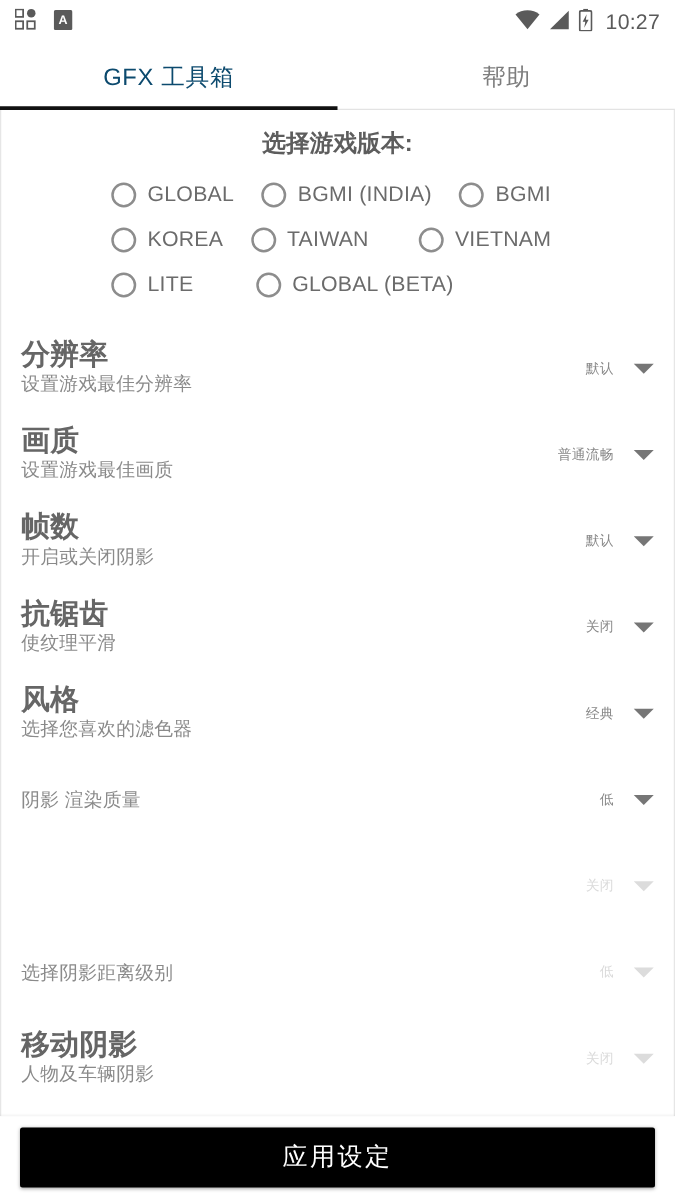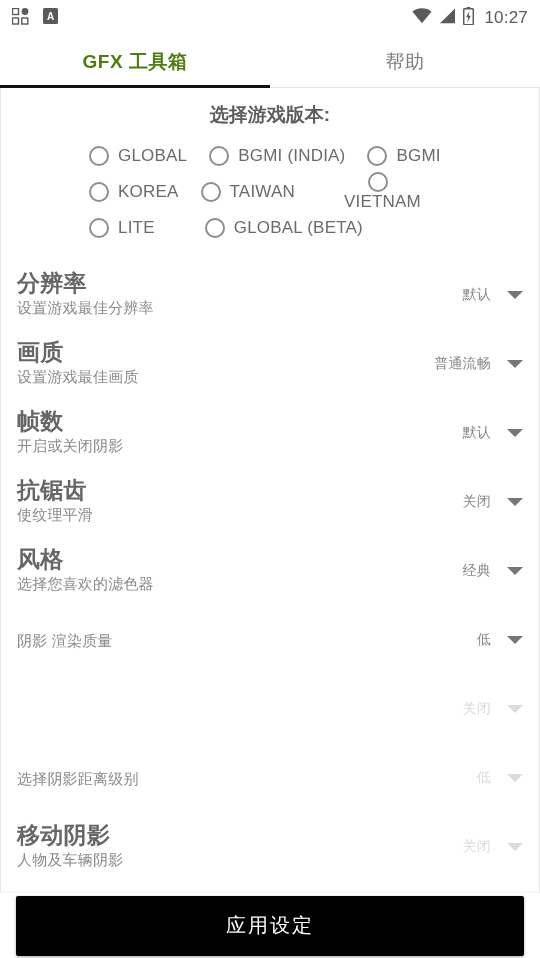--- a/index.html
+++ b/index.html
@@ -32,21 +32,21 @@
   }
   .tab{
     flex:0 0 50%;
     display:flex; align-items:center; justify-content:center;
     font-size:19px;
     color:#7d7d7d;
     letter-spacing:.5px;
     cursor:pointer;
     user-select:none;
   }
-  .tab.active{ color:#4d7c0f; font-weight:bold; }
+  .tab.active{ color:#0c4a6e; font-weight:normal; }
   .tab-underline{
     position:absolute; left:0; bottom:0;
     width:270px; height:3px; background:#111111;
   }
   .tabbar-divider{
     position:absolute; left:0; bottom:0; width:100%;
     height:1px; background:#e3e3e3;
   }
 
   
@@ -91,21 +91,21 @@
     color:#6b6b6b;
     margin-left:9px;
     white-space:nowrap;
     letter-spacing:.2px;
   }
   
   .rcol1{ margin-left:88px; }
   .rcol2{ margin-left:22px; }
   .rcol3{ margin-left:22px; }
   .r2col2{ margin-left:22px; }
-  .r2col3{ margin-left:40px;flex-direction:column; }
+  .r2col3{ margin-left:40px; }
   .r3col2{ margin-left:50px; }
 
   
   .settings{ margin-top:14px; }
   .srow{
     position:relative;
     height:69px;
     padding:0 16px 0 16px;
     display:flex; align-items:center;
     cursor:pointer;
@@ -124,21 +124,21 @@
     line-height:21px;
     margin-top:2px;
     letter-spacing:.2px;
   }
   .srow-right{
     margin-left:auto;
     display:flex; align-items:center;
     gap:16px;
   }
   .srow-value{
-    font-size:14px;
+    font-size:11px;
     color:#888888;
     white-space:nowrap;
     letter-spacing:.2px;
   }
   .caret{
     width:0; height:0;
     border-left:8px solid transparent;
     border-right:8px solid transparent;
     border-top:8px solid #767676;
     flex:0 0 auto;
@@ -149,21 +149,21 @@
   
   .bottom-bar{
     position:absolute;
     left:0; bottom:0;
     width:540px; height:65px;
     background:#ffffff;
     display:flex; align-items:center; justify-content:center;
     box-shadow:0 -1px 2px rgba(0,0,0,.06);
   }
   .apply-btn{
-    width:508px; height:60px;
+    width:508px; height:48px;
     background:#000000;
     color:#ffffff;
     border:none;
     border-radius:2px;
     font-size:20px;
     font-family:"Liberation Sans","DejaVu Sans",sans-serif;
     letter-spacing:2px;
     cursor:pointer;
     box-shadow:0 1px 3px rgba(0,0,0,.35);
   }

